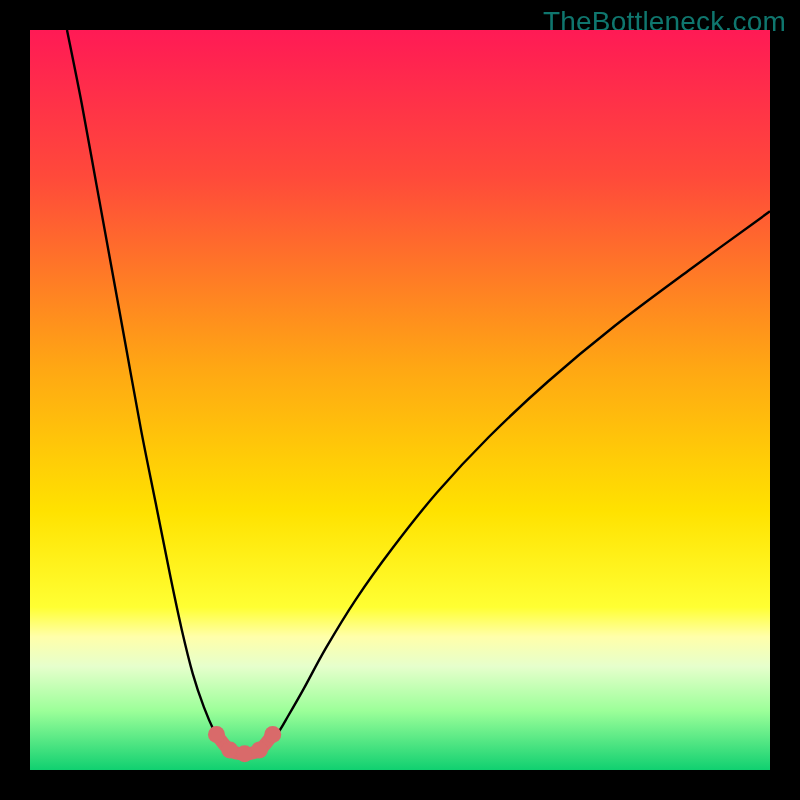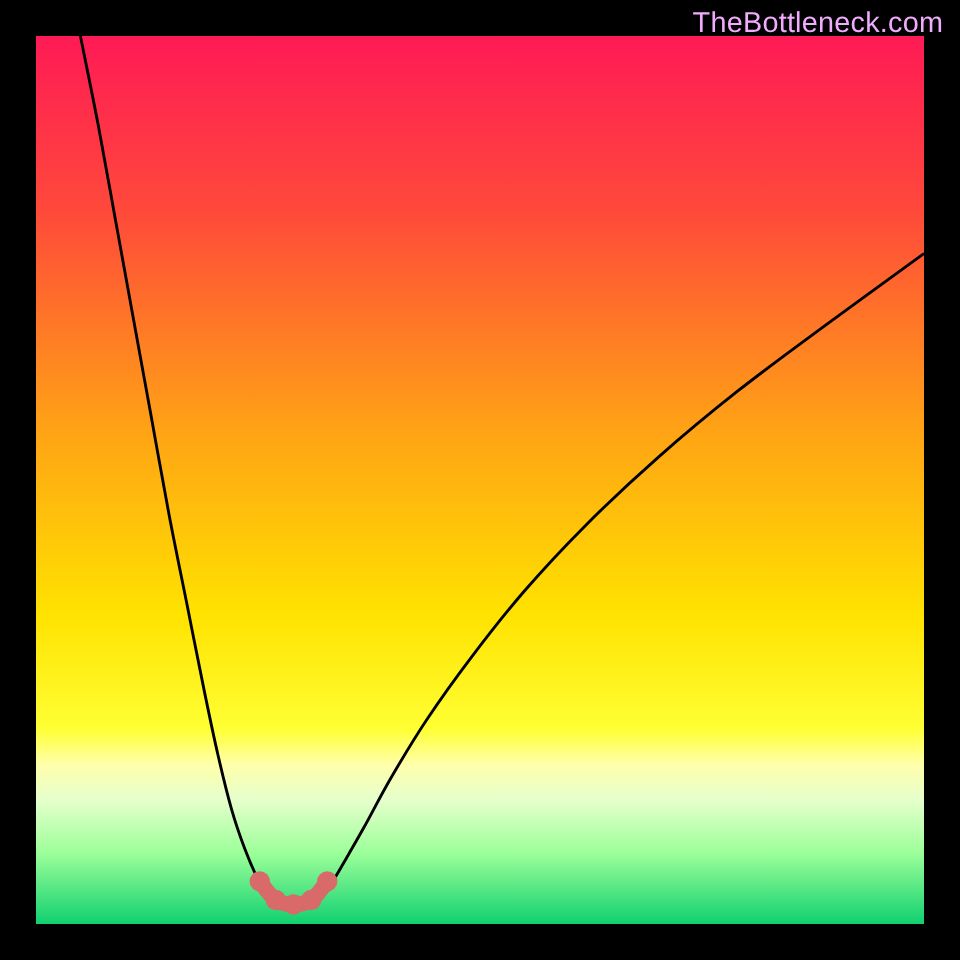--- a/index.html
+++ b/index.html
@@ -23,22 +23,22 @@
     position: absolute;
     left: 0;
     top: 0;
     width: 740px;
     height: 740px;
   }
   .watermark {
     position: absolute;
     top: 6px;
     right: 14px;
-    color: #f0abfc;
-    font-size: 24px;
+    color: #0f766e;
+    font-size: 28px;
     font-weight: 500;
     letter-spacing: 0.2px;
   }
   svg {
     display: block;
   }
 </style>
 </head>
 <body>
 

